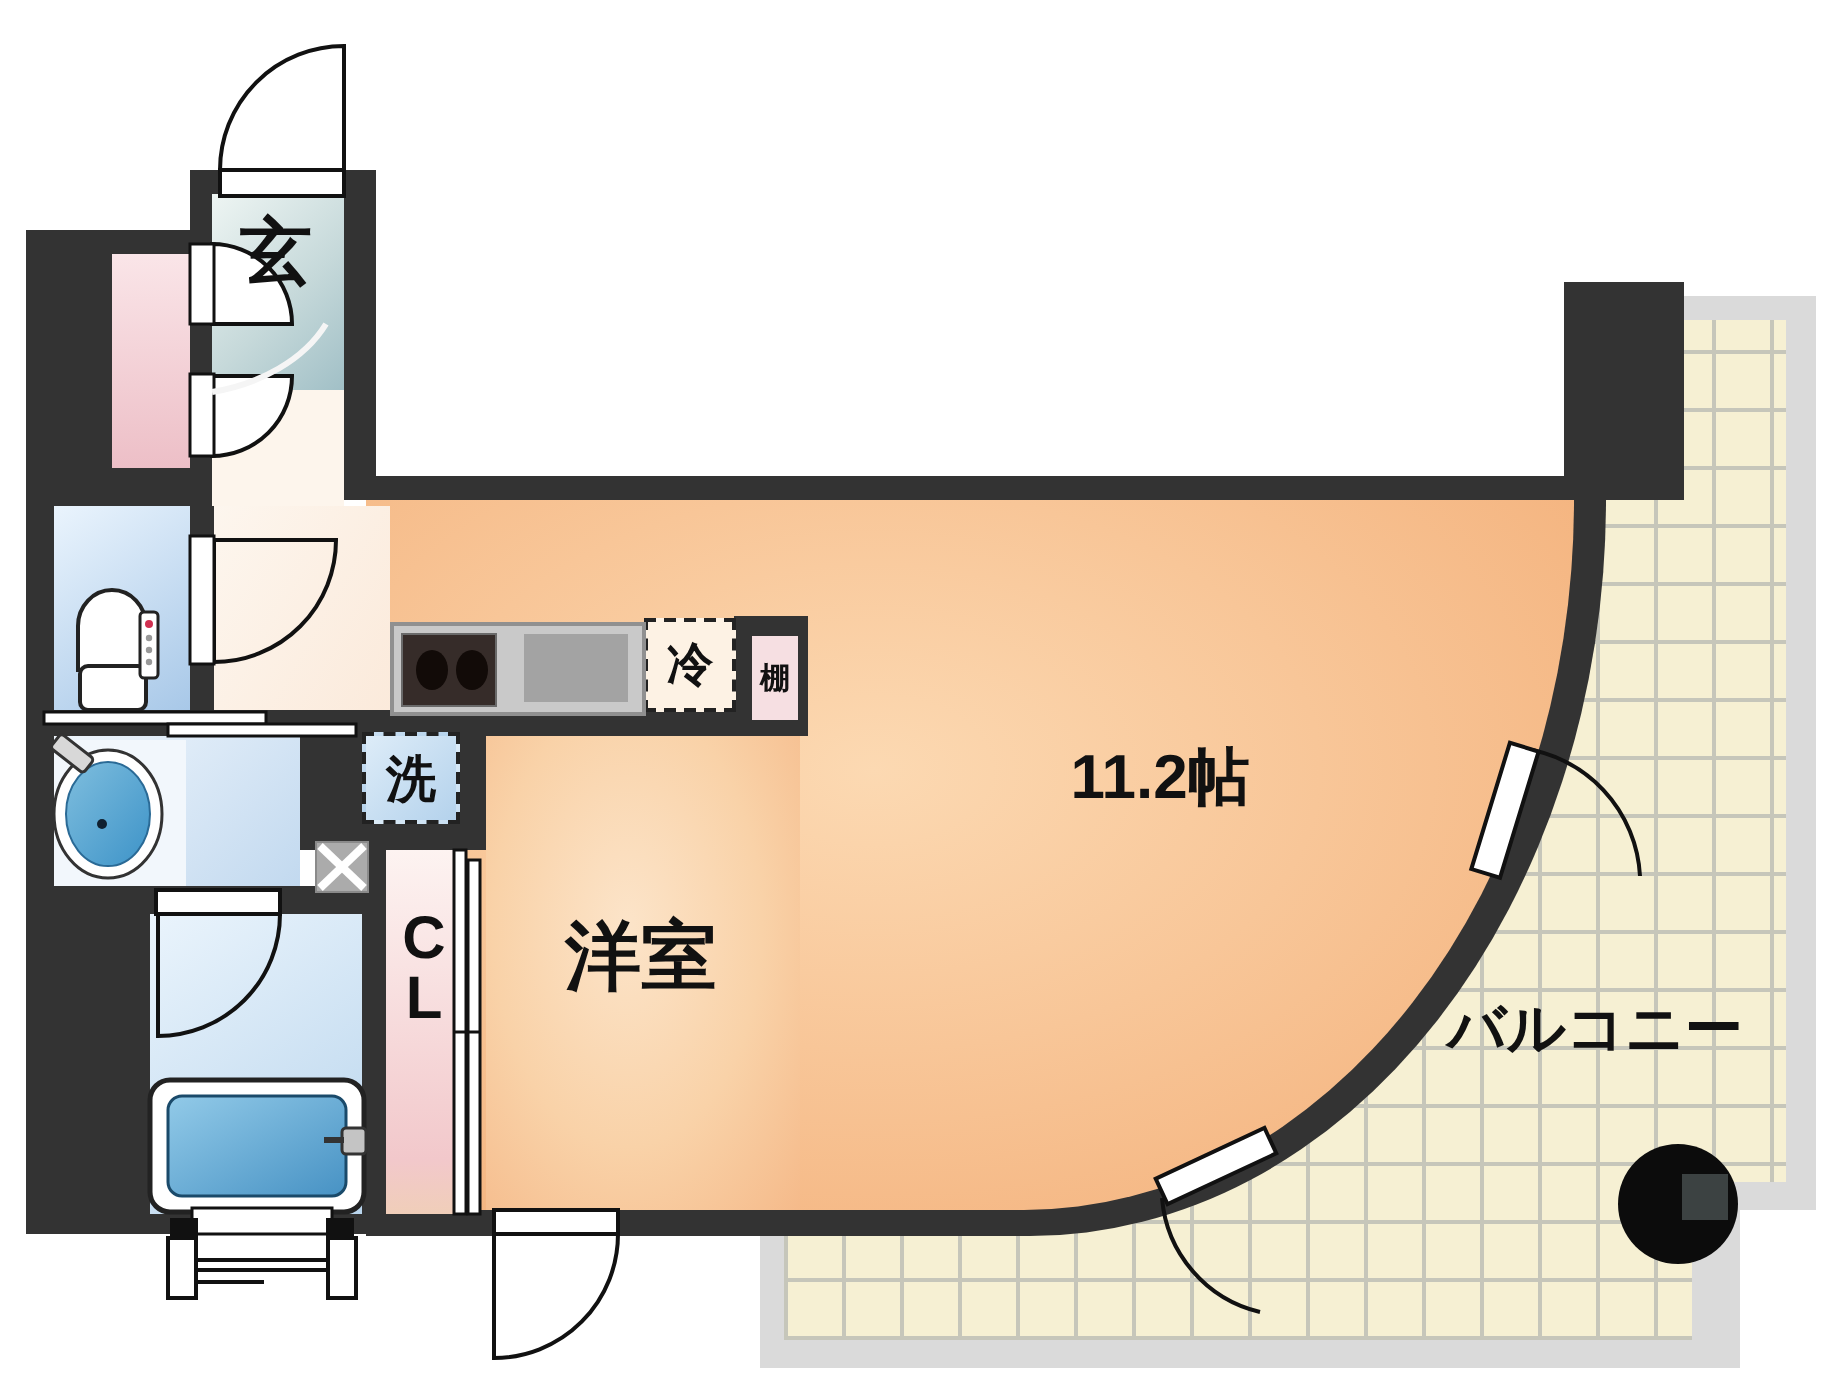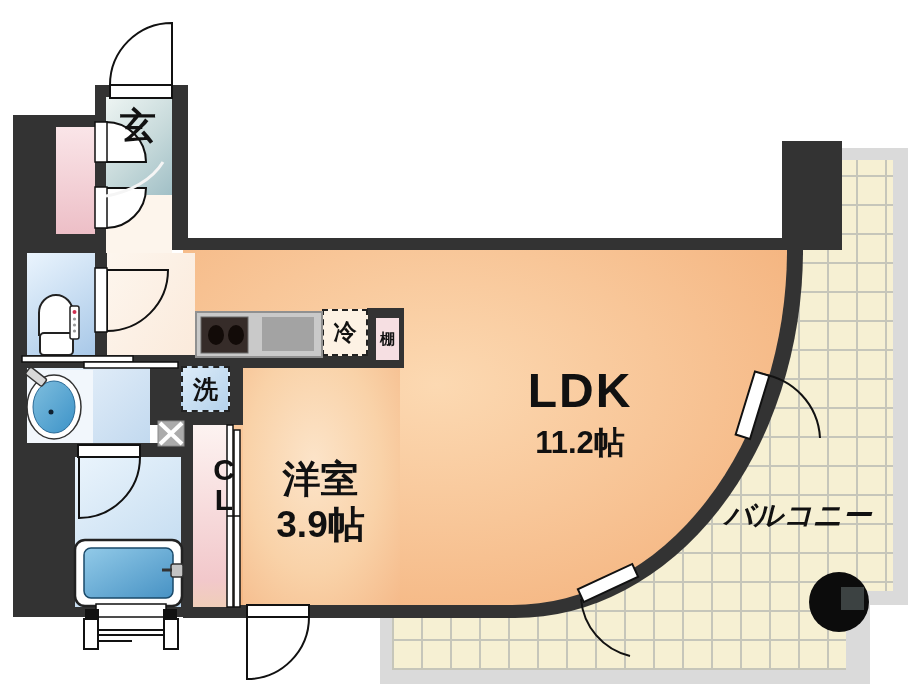--- a/index.html
+++ b/index.html
@@ -67,28 +67,28 @@
     display:flex;align-items:center;justify-content:center;}
   .washer-box{left:181px;top:366px;width:45px;height:42px;border:2px dashed #222;
     background:linear-gradient(135deg,#ddecf8 0%,#b4d2ec 100%);
     display:flex;align-items:center;justify-content:center;}
   
   .lbl{color:#111;font-weight:bold;text-align:center;}
   .lab-gen{left:112px;top:104px;width:52px;height:44px;font-size:36px;line-height:44px;}
   .lab-sb{left:58px;top:140px;width:36px;height:84px;font-size:34px;line-height:0.98;
     word-break:break-all;}
   .lab-cl{left:198px;top:455px;width:28px;height:76px;font-size:30px;line-height:1.0;
-    word-break:break-all;margin-left:12px;}
+    word-break:break-all;}
   .lab-yo{left:238px;top:456px;width:165px;}
   .lab-yo .l1{font-size:38px;line-height:46px;}
   .lab-yo .l2{font-size:37px;line-height:45px;}
   .lab-ldk{left:440px;top:364px;width:280px;}
   .lab-ldk .l1{font-size:48px;line-height:54px;letter-spacing:2px;}
   .lab-ldk .l2{font-size:31px;line-height:50px;}
-  .lab-bal{left:695px;top:498px;width:205px;font-size:29px;line-height:34px;font-style:italic;}
+  .lab-bal{left:695px;top:498px;width:205px;font-size:29px;line-height:34px;}
   .lab-rei{font-size:23px;}
   .lab-tana{font-size:15px;}
   .lab-sen{font-size:25px;}
   svg.overlay{position:absolute;left:0;top:0;width:920px;height:700px;pointer-events:none;}
 </style>
 </head>
 <body>
 
 <div id="plan">
 
@@ -257,21 +257,19 @@
     <g>
       <circle cx="839" cy="602" r="30" fill="#0c0c0c"></circle>
       <rect x="841" y="587" width="23" height="23" fill="#3c4242"></rect>
     </g>
   </svg>
 
   <div class="abs lbl lab-gen">玄</div>
   <div class="abs lbl lab-cl">CL</div>
   <div class="abs lbl lab-yo">
     <div class="l1">洋室</div>
-    <div class="l2">3.9帖</div>
   </div>
   <div class="abs lbl lab-ldk">
-    <div class="l1">LDK</div>
     <div class="l2">11.2帖</div>
   </div>
   <div class="abs lbl lab-bal">バルコニー</div>
 
 </div>
 
 </body></html>

